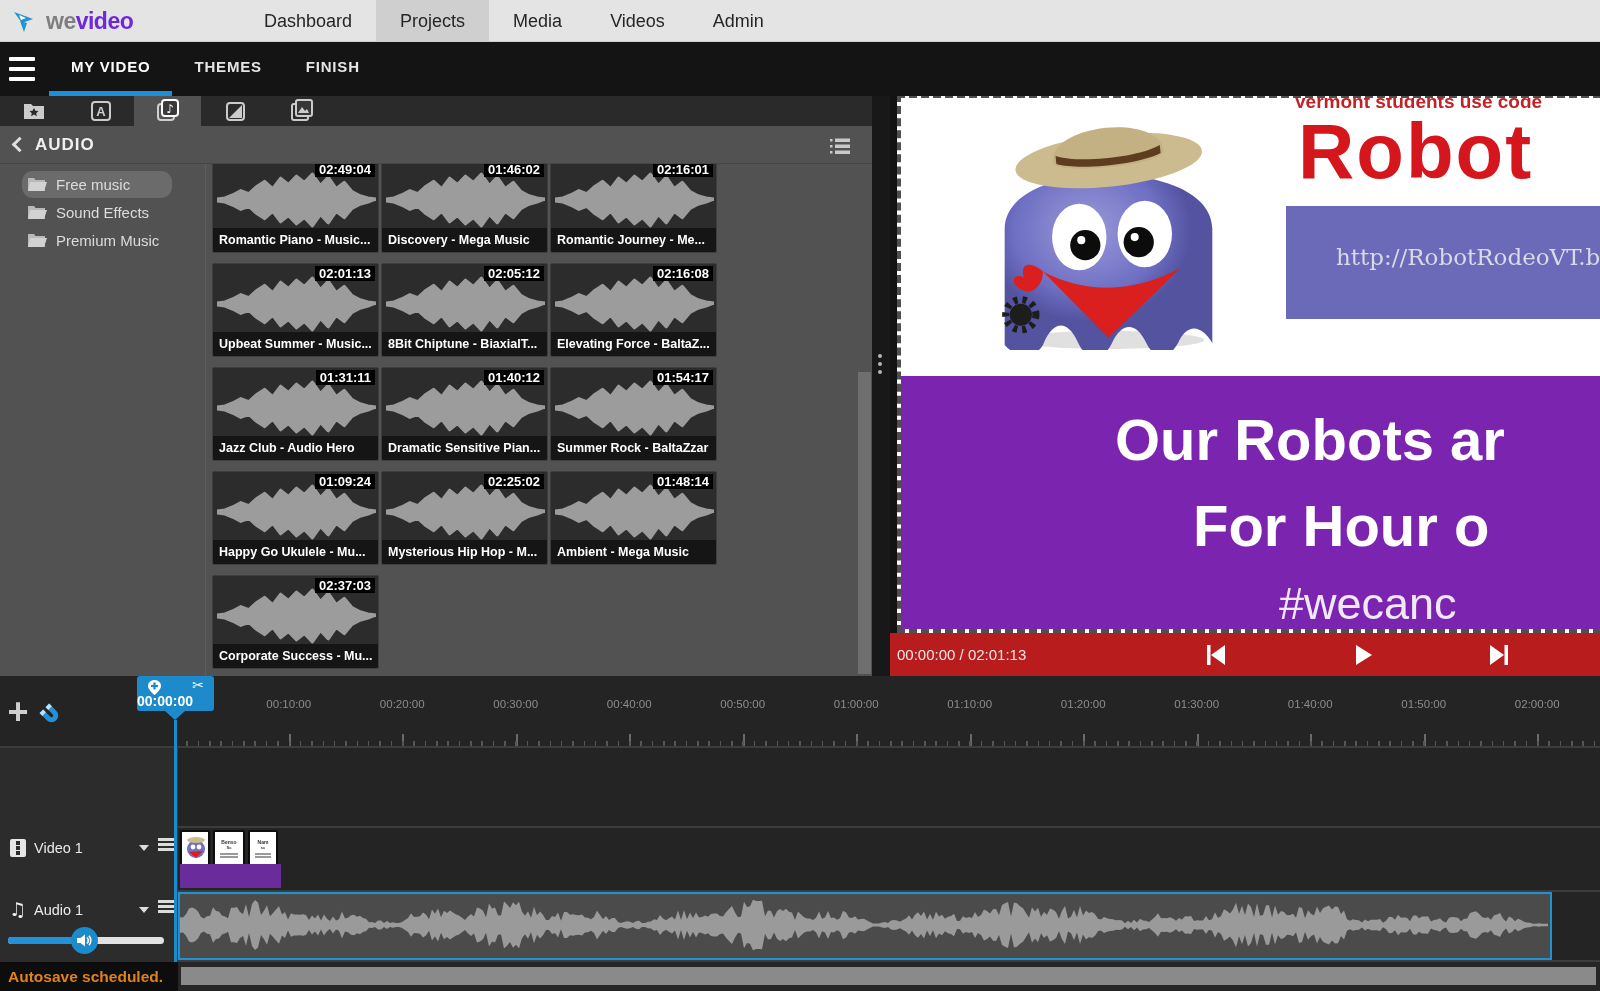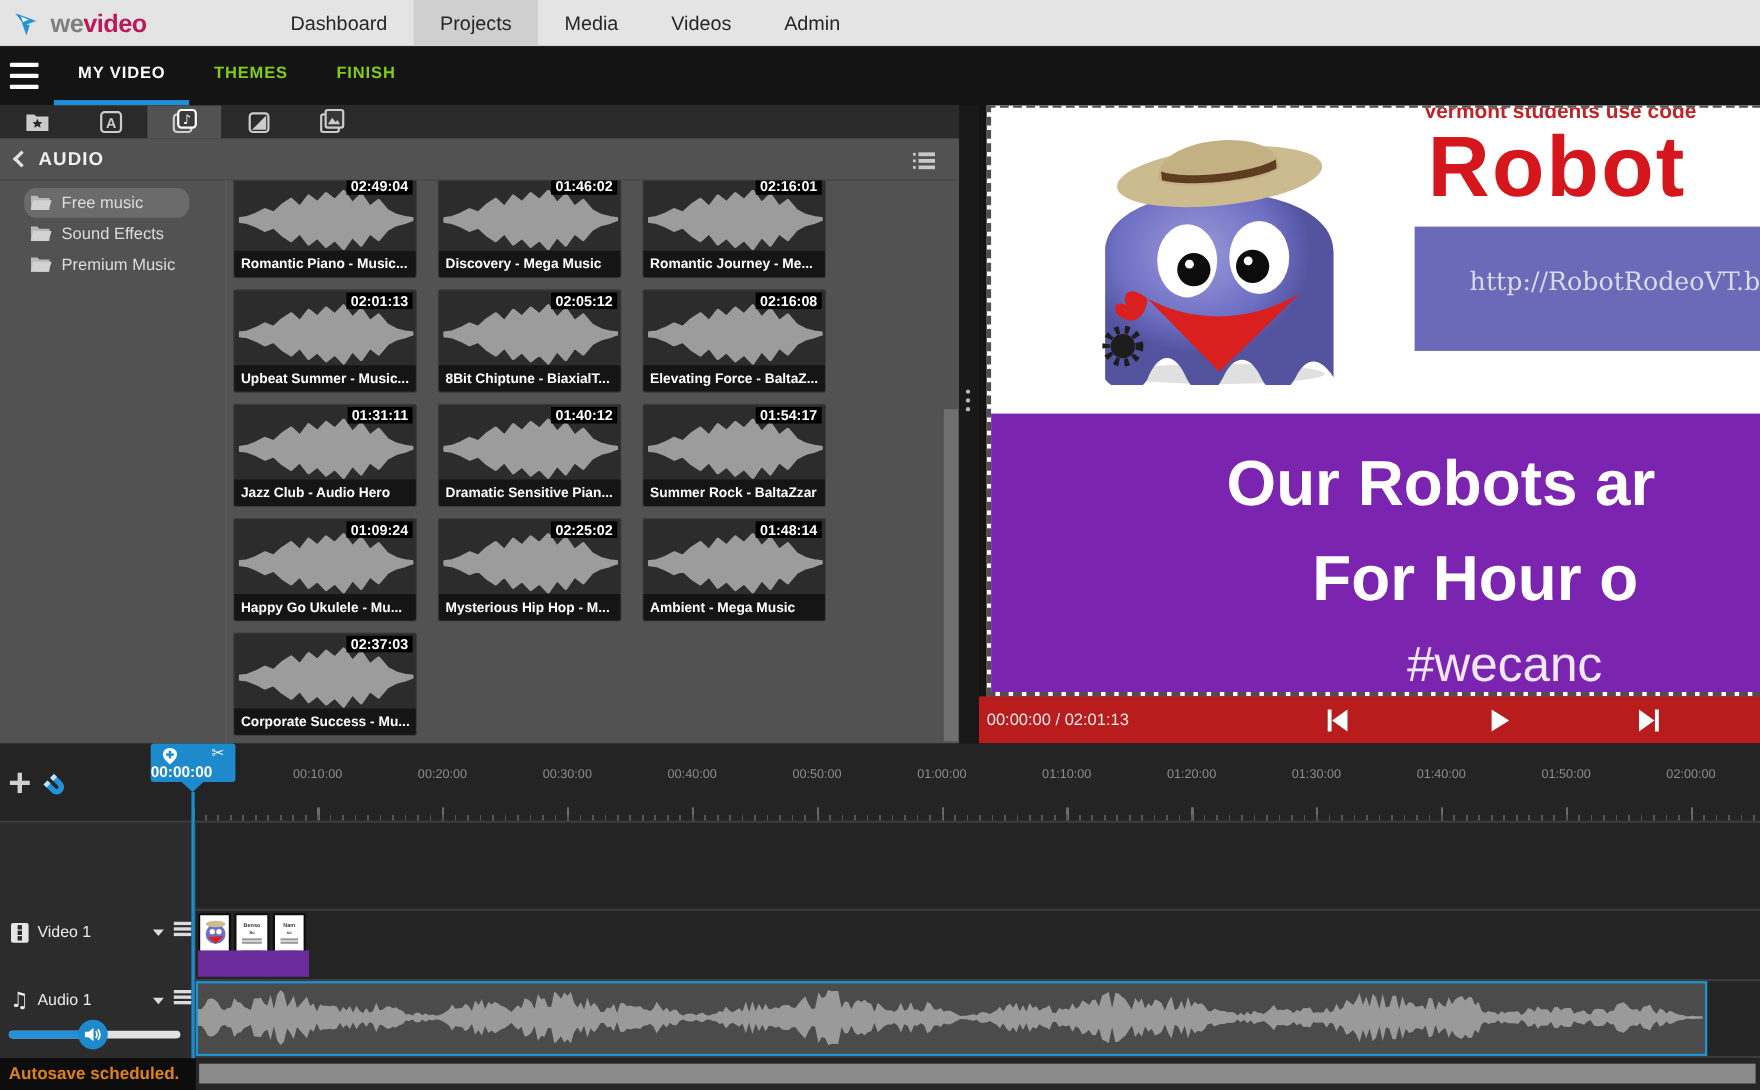--- a/index.html
+++ b/index.html
@@ -4,50 +4,50 @@
 <style>
   * { margin:0; padding:0; box-sizing:border-box; }
   body { font-family:"Liberation Sans", sans-serif; background:#111; }
   #app { position:relative; width:1600px; height:991px; overflow:hidden; background:#202020; }
   .abs { position:absolute; }
 
   
   #topnav { left:0; top:0; width:1600px; height:42px; background:#e4e4e4; border-bottom:1px solid #cfcfcf; }
   #logo { left:10px; top:7px; height:28px; display:flex; align-items:center; }
   #logo .brand { font-size:23px; font-weight:800; letter-spacing:-0.5px; margin-left:6px; }
-  #logo .we { color:#7f7f7f; } #logo .vid { color:#be185d; }
+  #logo .we { color:#7f7f7f; } #logo .vid { color:#6d28d9; }
   #topnav-items { left:240px; top:0; height:42px; display:flex; }
   .topnav-item { height:42px; display:flex; align-items:center; padding:0 24px; font-size:18px; color:#262626; cursor:pointer; }
   .topnav-item.active { background:#cfcfcf; }
 
   
   #editornav { left:0; top:42px; width:1600px; height:54px; background:#141414; }
   #hamburger { left:9px; top:15px; width:26px; height:24px; display:flex; flex-direction:column; justify-content:space-between; cursor:pointer; }
   #hamburger div { height:4px; background:#fff; border-radius:1px; }
   #editor-tabs { left:49px; top:0; height:54px; display:flex; }
-  .editor-tab { height:54px; display:flex; align-items:center; padding:0 22px; font-size:15px; letter-spacing:0.8px; font-weight:700; color:#84cc16; border-bottom:5px solid transparent; cursor:pointer; }
+  .editor-tab { height:54px; display:flex; align-items:center; padding:0 22px; font-size:15px; letter-spacing:0.8px; font-weight:700; color:#e5e5e5; border-bottom:5px solid transparent; cursor:pointer; }
   .editor-tab.active { color:#fff; border-bottom-color:#1d8fd7; }
 
   
   #media-panel { left:0; top:96px; width:872px; height:580px; background:#525252; }
   #media-tabs { left:0; top:0; width:872px; height:30px; background:#2a2a2a; display:flex; }
   .media-tab { width:67px; height:30px; display:flex; align-items:center; justify-content:center; cursor:pointer; }
   .media-tab.active { background:#525252; }
   .media-tab svg { opacity:.85; } .media-tab.active svg { opacity:1; }
   #audio-header { left:0; top:30px; width:872px; height:38px; background:#525252; border-bottom:1px solid #464646; display:flex; align-items:center; }
   #back-chevron { width:11px; height:11px; border-left:3px solid #e0e0e0; border-bottom:3px solid #e0e0e0; transform:rotate(45deg); margin-left:14px; cursor:pointer; }
   #audio-title { color:#f0f0f0; font-size:17px; font-weight:700; letter-spacing:1px; margin-left:10px; }
   #listview-icon { position:absolute; right:22px; top:12px; cursor:pointer; }
   #folder-list { left:0; top:74px; width:205px; }
   .folder-item { display:flex; align-items:center; height:27px; margin:1px 0 1px 22px; width:150px; padding-left:6px; color:#dcdcdc; font-size:15px; cursor:pointer; }
   .folder-item.active { background:#6b6b6b;border-radius:11px; }
   .folder-item svg { margin-right:9px; flex:0 0 auto; }
   #clip-grid { left:205px; top:68px; width:651px; height:512px; overflow:hidden; border-left:1px solid #5e5e5e; }
   #clip-grid-inner { position:relative; top:-5px; padding-left:6px; display:flex; flex-wrap:wrap; }
-  .aclip { position:relative; width:167px; height:94px; background:#2c2c2c; border:1px solid #3e3e3e; border-radius:2px; margin:0 19px 10px 0; cursor:pointer; }
+  .aclip { position:relative; width:167px; height:94px; background:#2c2c2c; border:1px solid #3e3e3e; border-radius:2px; margin:0 2px 10px 0; cursor:pointer; }
   .aclip .dur { position:absolute; top:2px; right:3px; background:#000; color:#fff; font-size:13px; font-weight:700; padding:0 4px; }
   .aclip svg.wave { position:absolute; left:4px; top:11px; }
   .aclip .title { position:absolute; left:0; bottom:0; width:100%; height:24px; background:rgba(12,12,12,.72); color:#fff; font-size:12.5px; font-weight:700; line-height:24px; padding:0 6px; white-space:nowrap; overflow:hidden; border-radius:0 0 2px 2px; }
   #media-vscroll { left:858px; top:372px; width:13px; height:302px; background:#6f6f6f; }
   #splitter { left:872px; top:96px; width:18px; height:580px; background:#181818; cursor:col-resize; }
   #splitter .dots { position:absolute; left:6px; top:258px; }
   #splitter .dots div { width:4px; height:4px; border-radius:50%; background:#b5b5b5; margin-bottom:4px; }
 
   
   #preview { left:890px; top:96px; width:710px; height:580px; background:#131313; overflow:hidden; }

